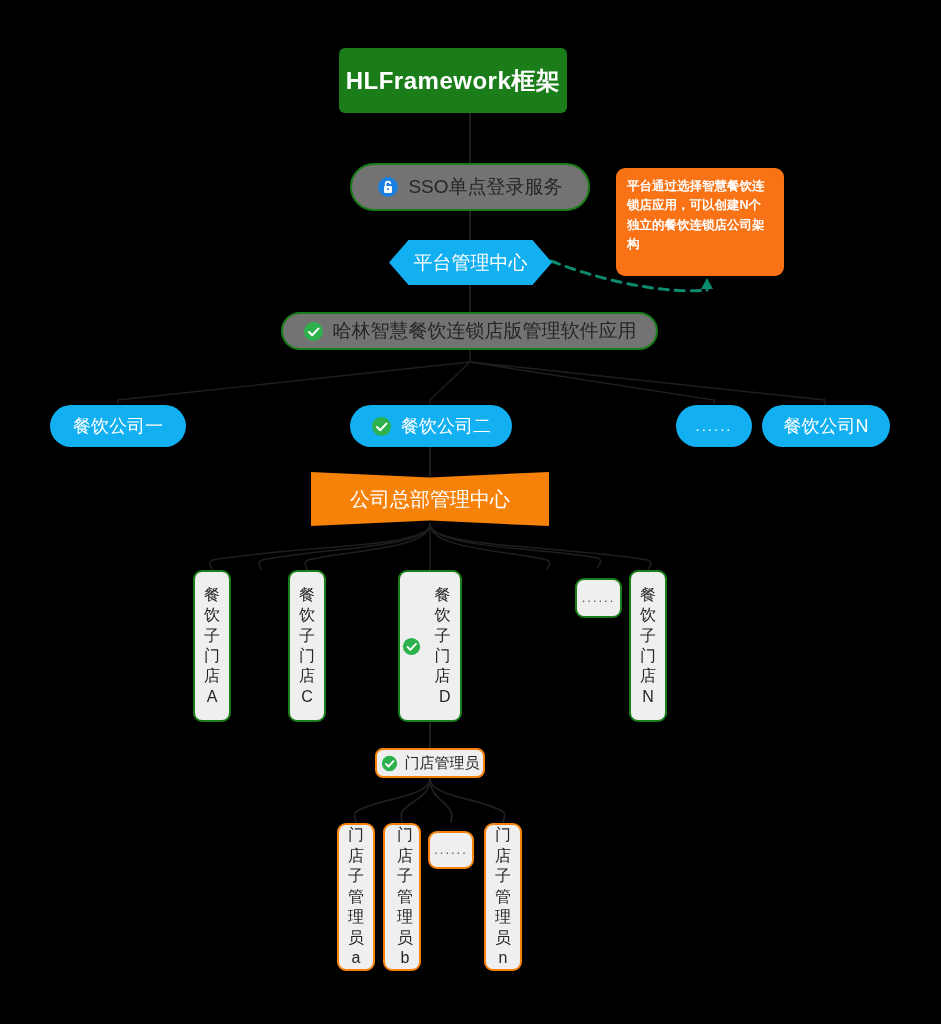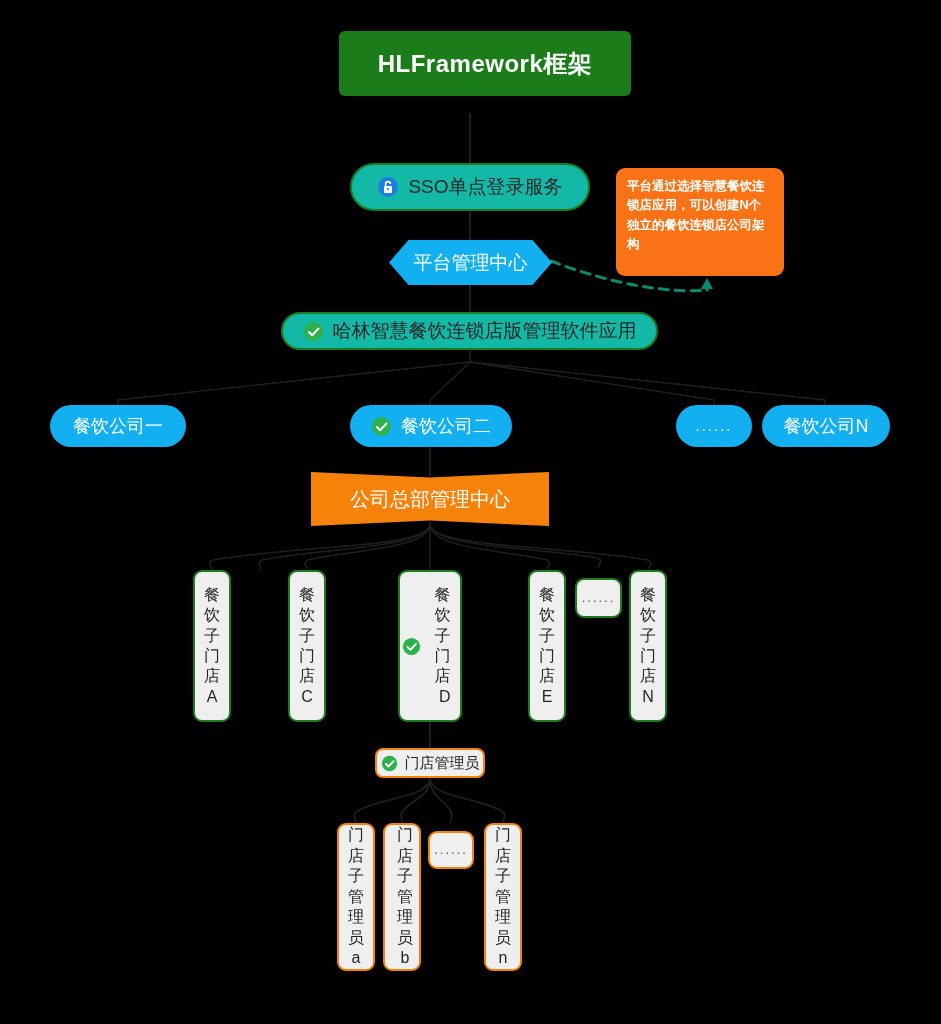--- a/index.html
+++ b/index.html
@@ -38,21 +38,21 @@
     background: #1a7d1a;
     border-radius: 6px;
     color: #ffffff;
     font-size: 24px;
     font-weight: bold;
     letter-spacing: .5px;
   }
 
   
   .n-pill-green {
-    background: #14b8a6;
+    background: #737373;
     border: 2.5px solid #1a7d1a;
     border-radius: 999px;
     color: #262626;
     font-size: 19px;
     gap: 9px;
   }
 
   
   .n-hex {
     background: #12b0f0;
@@ -175,21 +175,21 @@
     <path d="M430,524 C430,548 560,545 648,560 C655,563 648,566 648,570" stroke="#1f1f1f" stroke-width="1.5" fill="none"></path>
 
     <path d="M430,722 L430,748" stroke="#1f1f1f" stroke-width="2" fill="none"></path>
 
     <path d="M430,778 C430,798 376,798 356,812 C352,815 356,818 356,823" stroke="#1f1f1f" stroke-width="1.8" fill="none"></path>
     <path d="M430,778 C430,798 410,800 402,812 C400,816 402,818 402,823" stroke="#1f1f1f" stroke-width="1.8" fill="none"></path>
     <path d="M430,778 C430,798 446,800 451,812 C453,816 451,818 451,823" stroke="#1f1f1f" stroke-width="1.8" fill="none"></path>
     <path d="M430,778 C430,798 484,798 503,812 C507,815 503,818 503,823" stroke="#1f1f1f" stroke-width="1.8" fill="none"></path>
   </svg>
 
-  <div class="node n-root" style="left:339px; top:31px; width:292px; height:65px;">
+  <div class="node n-root" style="left:339px; top:48px; width:228px; height:65px;">
     <span>HLFramework框架</span>
   </div>
 
   <div class="node n-pill-green" style="left:350px; top:163px; width:240px; height:48px;">
     <span class="ico">
       <svg width="22" height="22" viewBox="0 0 22 22">
         <circle cx="11" cy="11" r="10" fill="#1b7fe0"></circle>
         <rect x="7" y="10" width="8" height="7" rx="1.3" fill="#ffffff"></rect>
         <path d="M8.6 10 V8 a2.4 2.4 0 0 1 4.8 0" fill="none" stroke="#ffffff" stroke-width="1.6"></path>
         <circle cx="11" cy="13" r="1.1" fill="#1b7fe0"></circle>
@@ -252,23 +252,20 @@
   <div class="node n-vcard wide" style="left:398px; top:570px; width:64px; height:152px;">
     <span class="ico">
       <svg width="19" height="19" viewBox="0 0 21 21">
         <circle cx="10.5" cy="10.5" r="9.5" fill="#2db14c"></circle>
         <path d="M6 11 l3.2 3.2 L15.4 7.6" fill="none" stroke="#ffffff" stroke-width="2.1" stroke-linecap="round" stroke-linejoin="round"></path>
       </svg>
     </span>
     <span class="vtext">餐饮子门店D</span>
   </div>
 
-  <div class="node n-vcard" style="left:528px; top:570px; width:38px; height:152px;">
-    <span class="vtext">餐饮子门店E</span>
-  </div>
 
   <div class="node n-vcard dotsbox" style="left:575px; top:578px; width:47px; height:40px;">
     <span class="vtext">......</span>
   </div>
 
   <div class="node n-vcard" style="left:629px; top:570px; width:38px; height:152px;">
     <span class="vtext">餐饮子门店N</span>
   </div>
 
   <div class="node n-pill-orange" style="left:375px; top:748px; width:110px; height:30px;">

